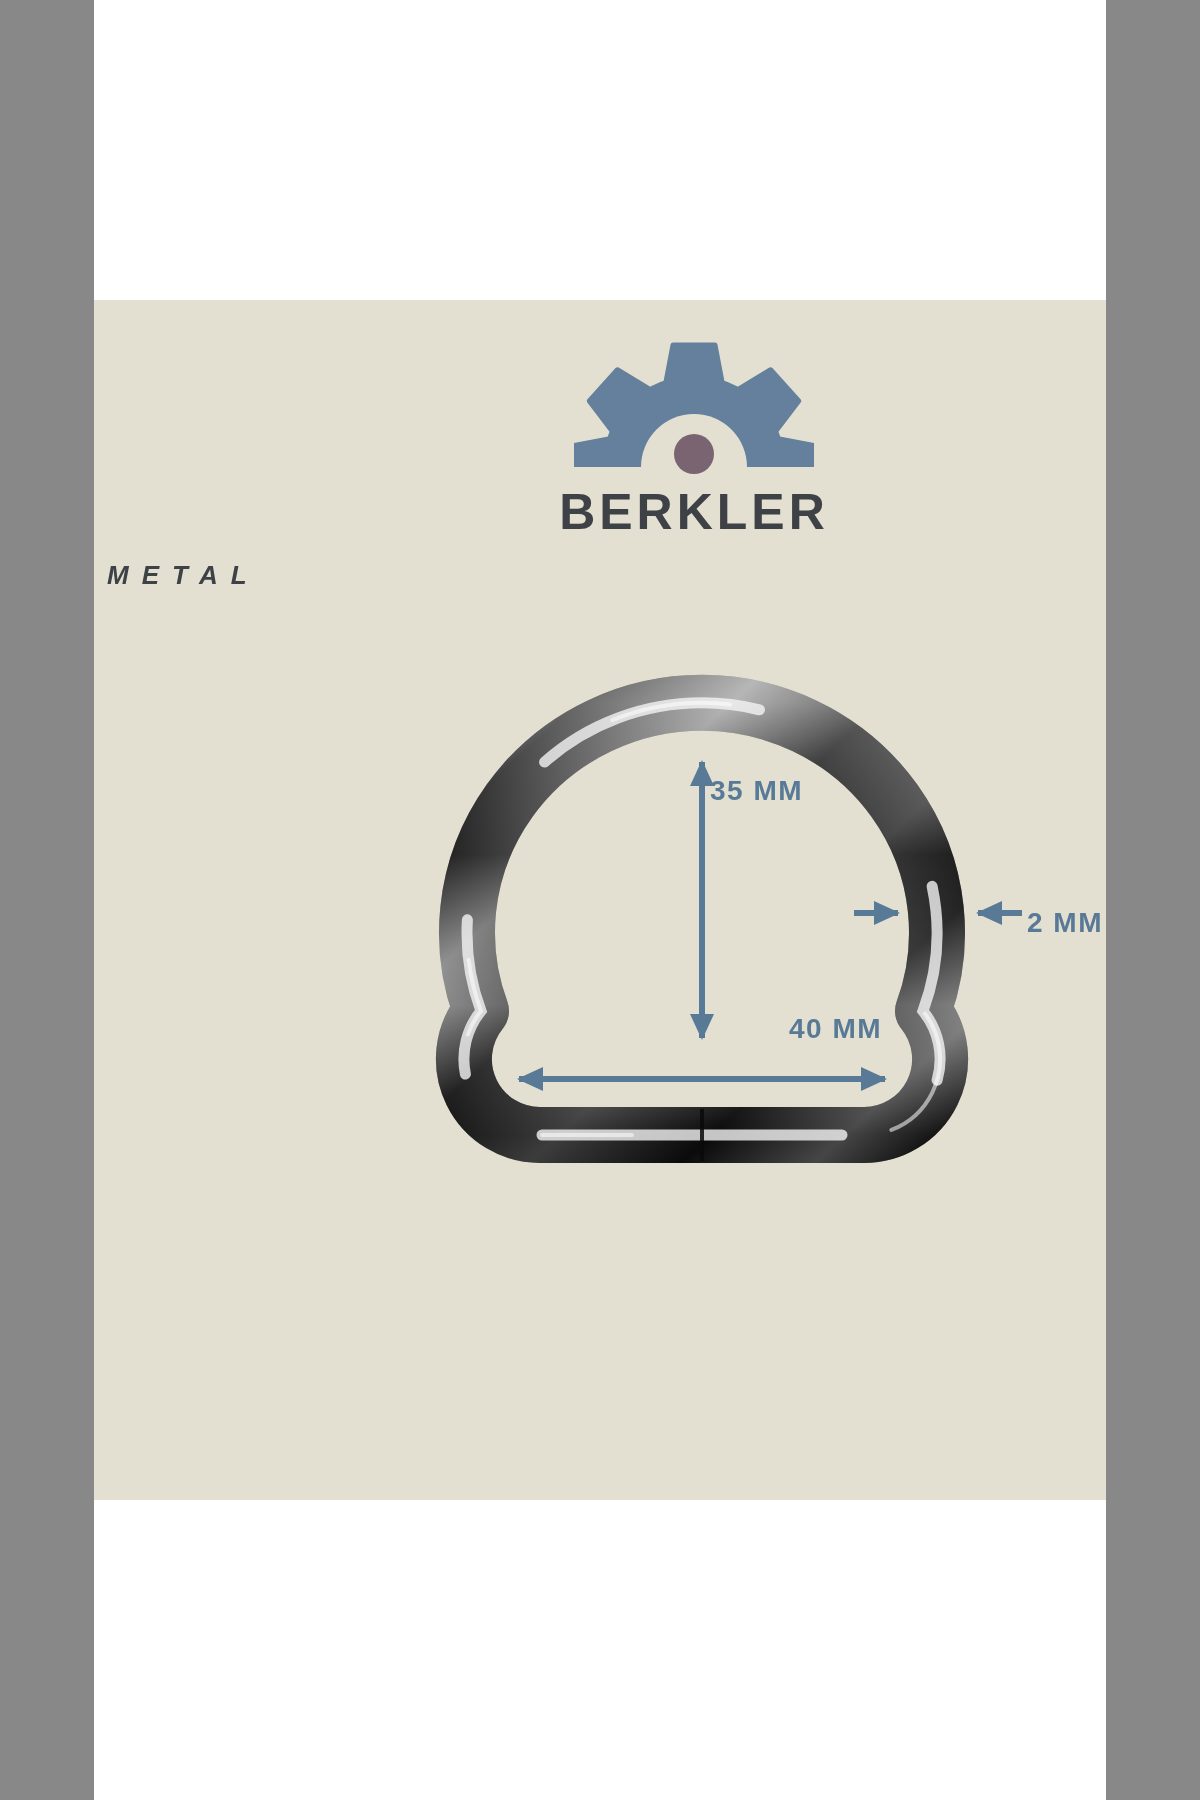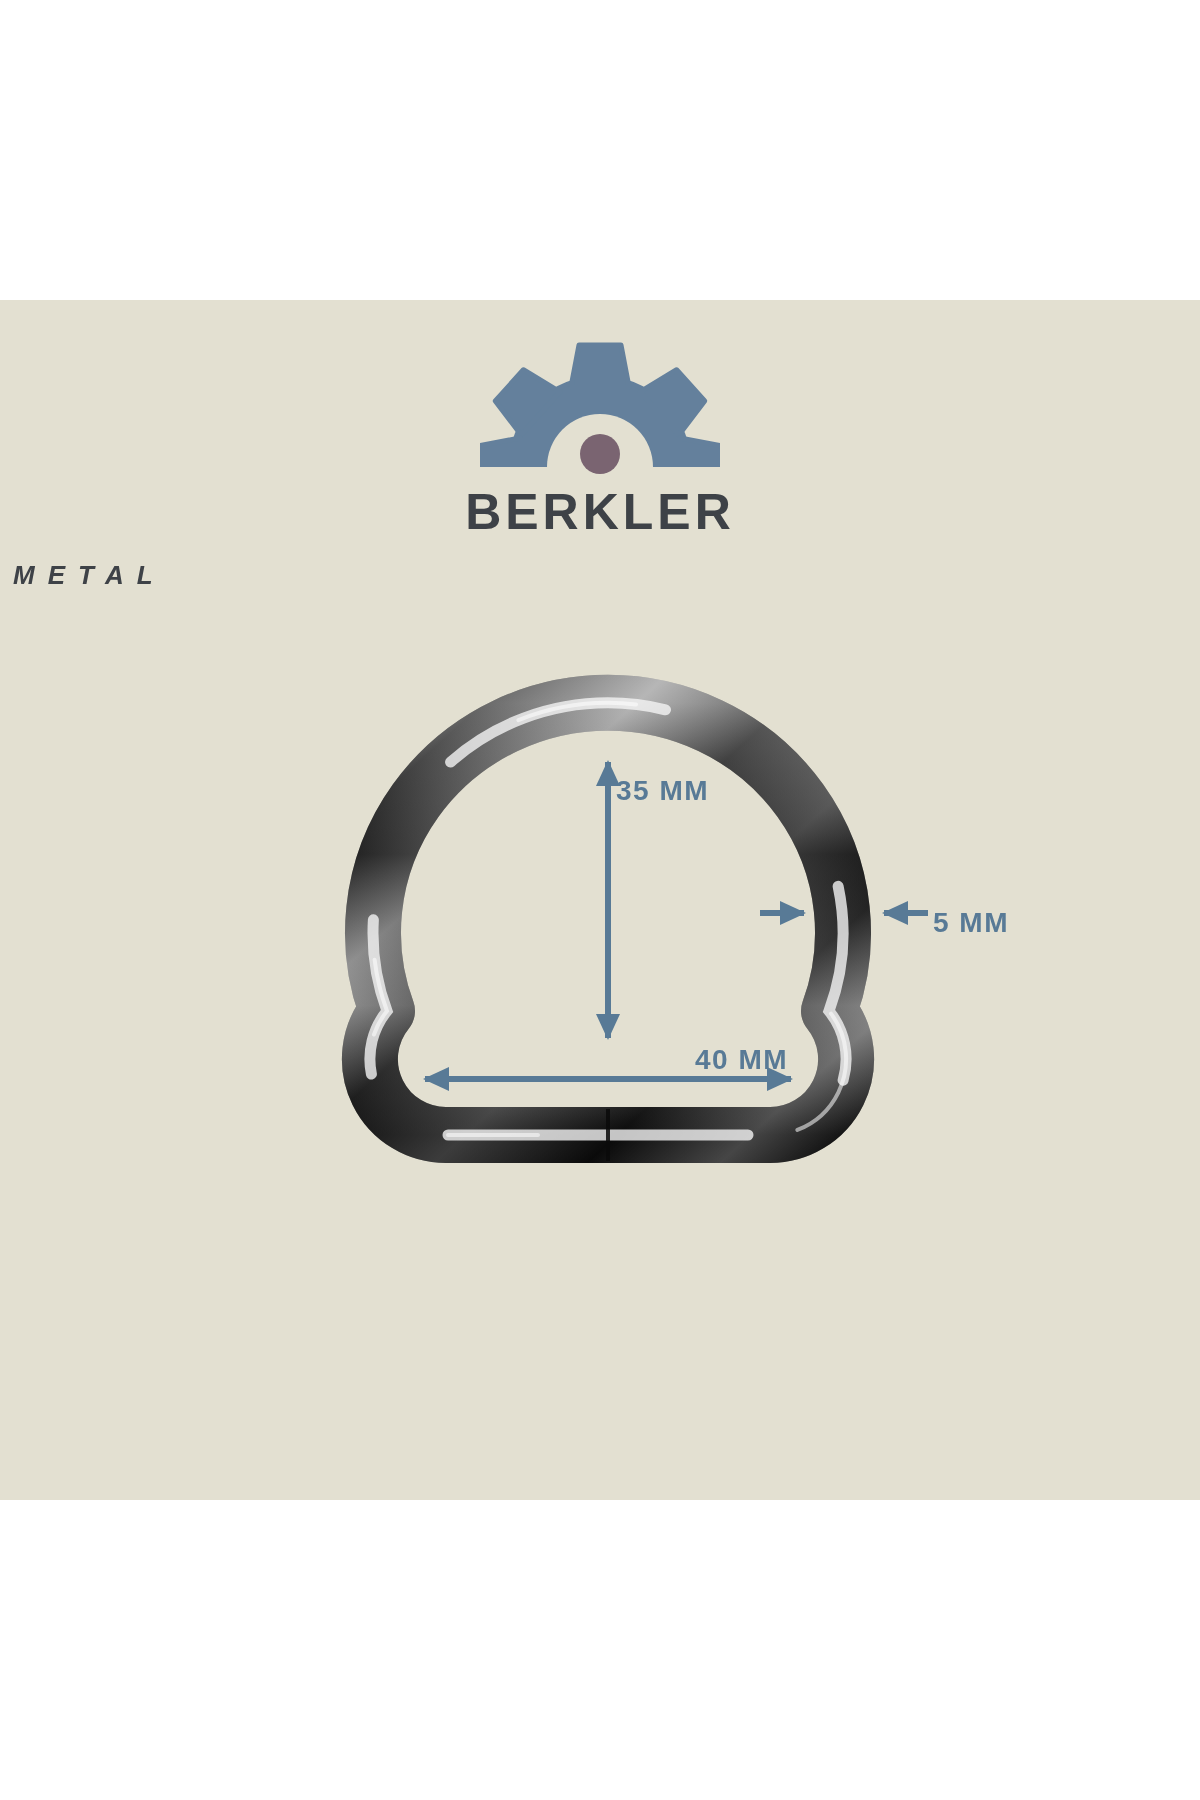--- a/index.html
+++ b/index.html
@@ -1,21 +1,21 @@
 <!DOCTYPE html>
 <html style="--page: #ffffff; --panel: #e3e0d1; --accent: #587a96; --gear: #64809c; --dot: #7a6471; --logoText: #3e4247;"><head>
 <meta charset="utf-8">
 <style>
   :root{
     --page:#ffffff; --panel:#e3e0d1; --accent:#587a96;
     --gear:#64809c; --dot:#7a6471; --logoText:#3e4247;
   }
   html,body{margin:0;padding:0;background:#888;}
   .stage{
-    position:relative; width:1200px; height:1800px; margin:0 auto;
+    position:relative; width:1012px; height:1800px; margin:0 auto;
     background:var(--page,#fff); overflow:hidden;
     font-family:"Liberation Sans", sans-serif;
   }
   .panel{
     position:absolute; left:0; top:300px; width:1200px; height:1200px;
     background:var(--panel,#e3e0d1);
   }
   
   .logo-gear{ position:absolute; left:480px; top:330px; width:240px; height:145px; }
   .gear-part{ fill:var(--gear,#64809c); stroke:var(--gear,#64809c); stroke-width:5; stroke-linejoin:round; }
@@ -43,21 +43,21 @@
   .ring-seam{ stroke:#0a0a0a; stroke-width:4; opacity:.85; }
   
   .dims{ position:absolute; left:0; top:0; width:1200px; height:1800px; pointer-events:none; }
   .dim-line{ stroke:var(--accent,#587a96); stroke-width:6; fill:none; }
   .arrow-head{ fill:var(--accent,#587a96); }
   .dim-label{
     position:absolute; font-size:28px; font-weight:700; letter-spacing:1.5px;
     color:var(--accent,#587a96); line-height:1;margin-top:9px;
   }
   .label-height{ left:616px; top:768px; }
-  .label-width{ left:695px; top:1037px; }
+  .label-width{ left:695px; top:1006px; }
   .label-thickness{ left:933px; top:900px; }
 </style>
 </head>
 <body>
 
 <div class="stage">
 
   <div class="panel"></div>
 
   <svg class="logo-gear" viewBox="0 0 240 145" xmlns="http://www.w3.org/2000/svg">
@@ -117,15 +117,15 @@
       </marker>
     </defs>
     <line class="dim-line" x1="608" y1="762" x2="608" y2="1038" marker-start="url(#arrow)" marker-end="url(#arrow)"></line>
     <line class="dim-line" x1="425" y1="1079" x2="791" y2="1079" marker-start="url(#arrow)" marker-end="url(#arrow)"></line>
     <line class="dim-line" x1="760" y1="913" x2="804" y2="913" marker-end="url(#arrow)"></line>
     <line class="dim-line" x1="928" y1="913" x2="884" y2="913" marker-end="url(#arrow)"></line>
   </svg>
 
   <div class="dim-label label-height">35 MM</div>
   <div class="dim-label label-width">40 MM</div>
-  <div class="dim-label label-thickness">5 MM</div>
+  <div class="dim-label label-thickness">2 MM</div>
 
 </div>
 
 </body></html>

